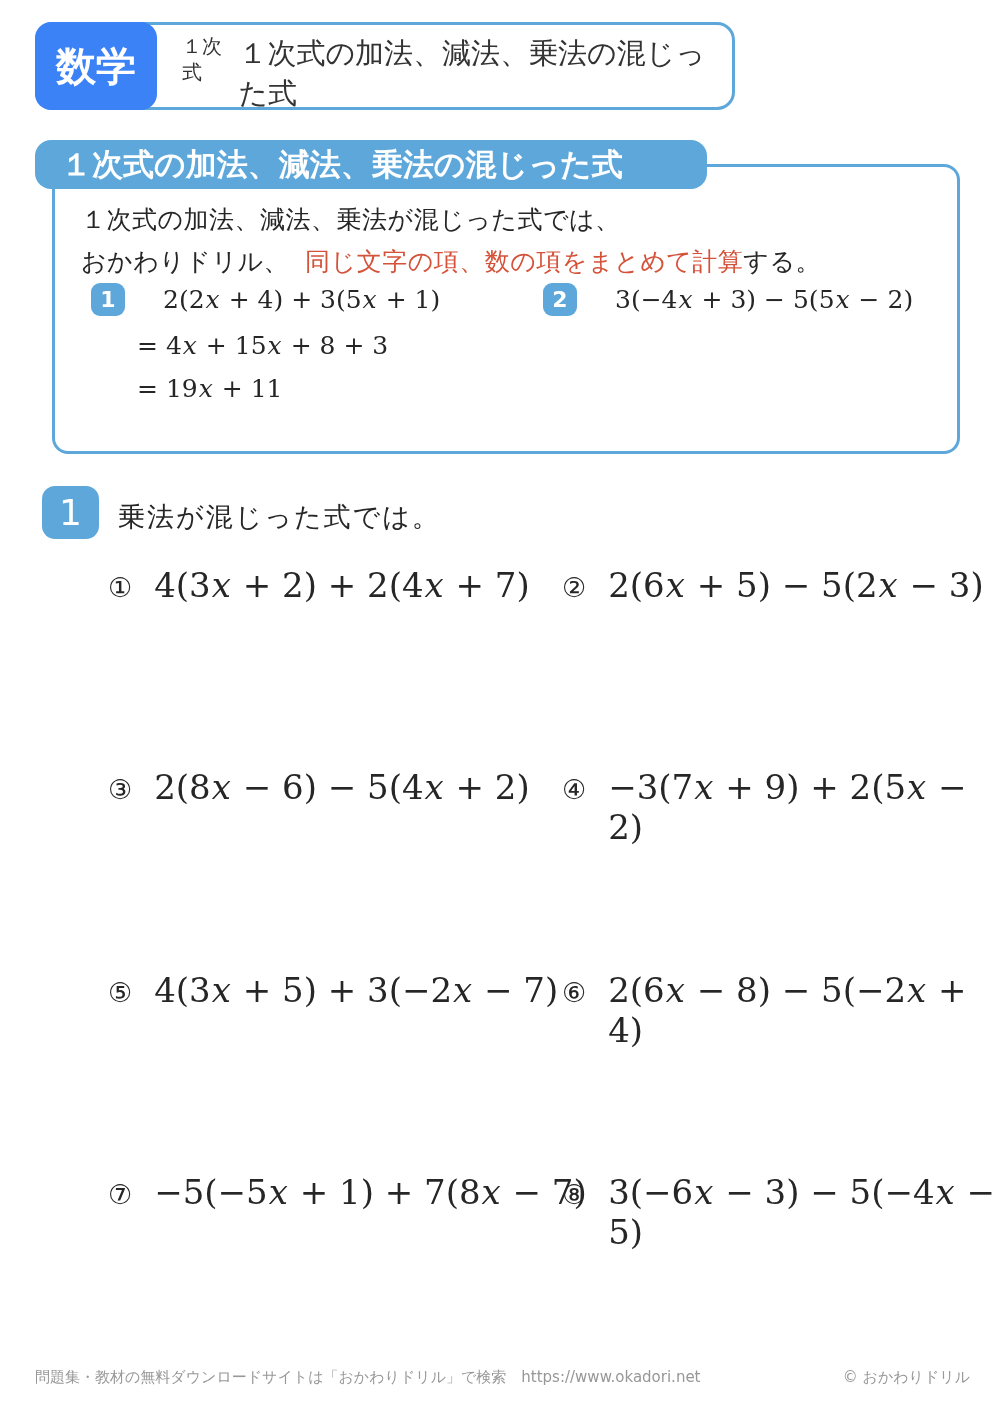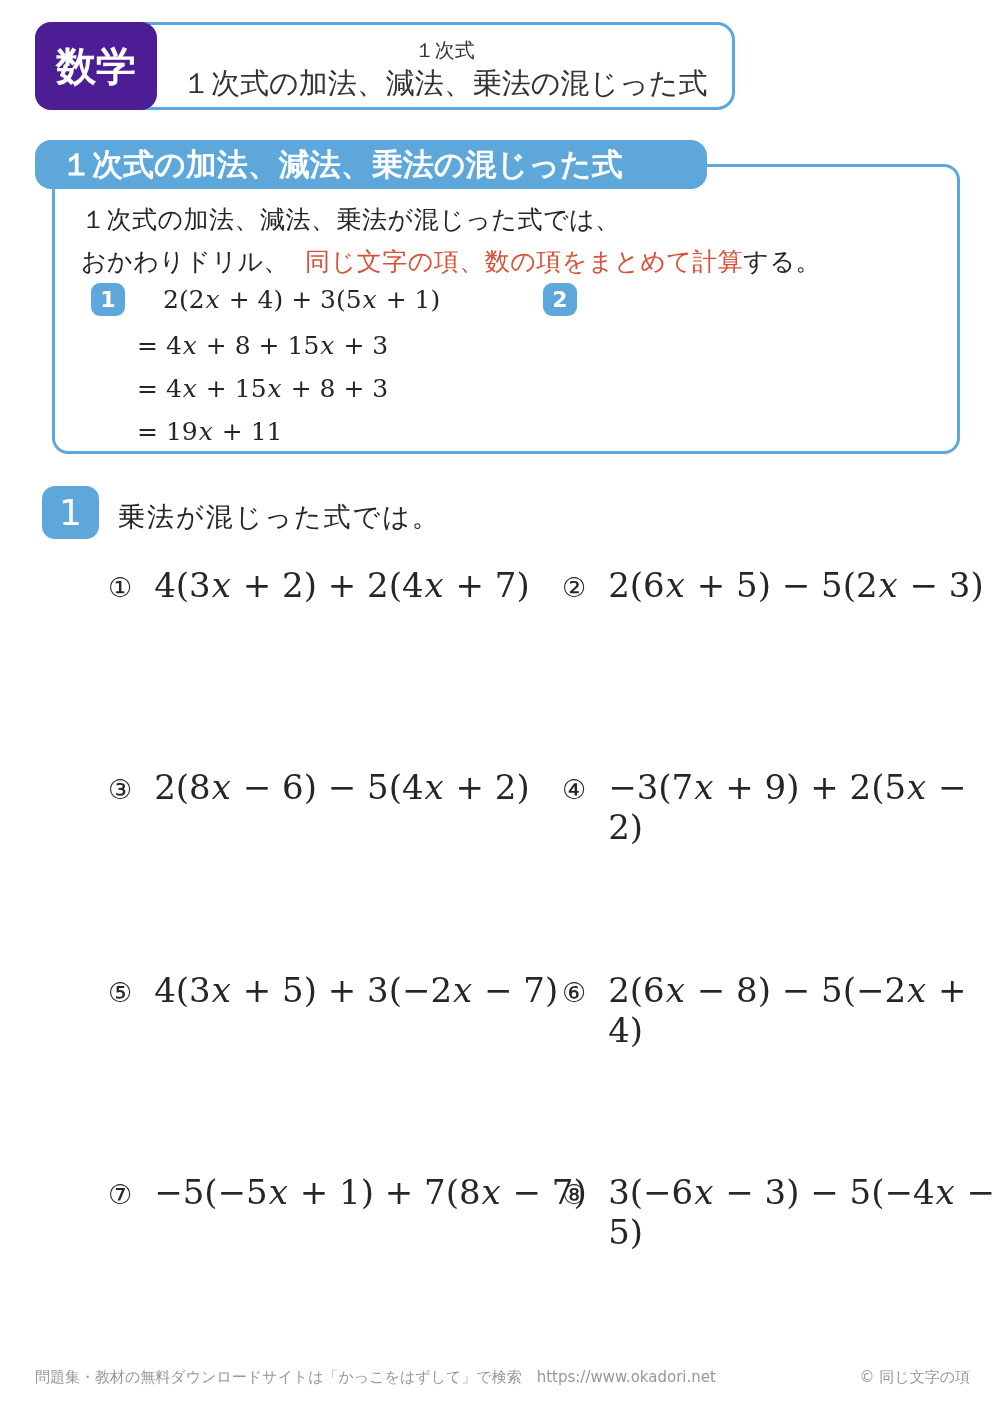--- a/index.html
+++ b/index.html
@@ -10,27 +10,27 @@
     color:#262626; overflow:hidden;
   }
 
   
   .header-box {
     position:absolute; left:35px; top:22px; width:700px; height:88px;
     background:#fff; border:3px solid #5da7da; border-radius:18px;
     display:flex; align-items:stretch;
   }
   .subject-chip {
-    width:122px; margin:-3px; background:#4c1d95; border-radius:16px;
+    width:122px; margin:-3px; background:#3b82f6; border-radius:16px;
     color:#fff; font-size:40px; font-weight:bold;
     display:flex; align-items:center; justify-content:center;
     font-family:"DejaVu Sans","Liberation Sans",sans-serif;
     flex:none;
   }
-  .header-titles { padding:8px 0 0 28px; display:flex; flex-direction:column; justify-content:center;align-items:center; }
+  .header-titles { padding:8px 0 0 28px; display:flex; flex-direction:row; justify-content:center; }
   .header-category { font-size:20px; line-height:26px; color:#333;
     font-family:"DejaVu Sans","Liberation Sans",sans-serif; }
   .header-title { font-size:29px; line-height:40px; color:#333;
     font-family:"DejaVu Sans","Liberation Sans",sans-serif; }
 
   
   .banner {
     position:absolute; left:35px; top:140px; width:672px; height:49px;
     background:#5da7da; border-radius:16px; z-index:2;
     display:flex; align-items:center; padding-left:26px;
@@ -111,29 +111,29 @@
     <div>１次式の加法、減法、乗法が混じった式では、</div>
     <div><span>おかわりドリル、</span><span class="red">同じ文字の項、数の項をまとめて計算</span><span>する。</span></div>
   </div>
 
   <div class="example ex-left">
     <div class="ex-head">
       <span class="ex-badge">1</span>
       <span class="math ex-expr">2(2<i>x</i> + 4) + 3(5<i>x</i> + 1)</span>
     </div>
     <div class="ex-steps">
-      <div class="math">= 4<i>x</i> + 8 + 15<i>x</i> + 3</div>
       <div class="math">= 4<i>x</i> + 15<i>x</i> + 8 + 3</div>
       <div class="math">= 19<i>x</i> + 11</div>
     </div>
   </div>
 
   <div class="example ex-right">
     <div class="ex-head">
       <span class="ex-badge">2</span>
+      <span class="math ex-expr">3(−4<i>x</i> + 3) − 5(5<i>x</i> − 2)</span>
     </div>
   </div>
 </div>
 
 <div class="section-badge">1</div>
 <div class="section-instruction">乗法が混じった式では。</div>
 
 <div class="problem col-l row-1">
   <span class="pnum">①</span>
   <span class="math pexpr">4(3<i>x</i> + 2) + 2(4<i>x</i> + 7)</span>
@@ -161,15 +161,15 @@
 <div class="problem col-l row-4">
   <span class="pnum">⑦</span>
   <span class="math pexpr">−5(−5<i>x</i> + 1) + 7(8<i>x</i> − 7)</span>
 </div>
 <div class="problem col-r row-4">
   <span class="pnum">⑧</span>
   <span class="math pexpr">3(−6<i>x</i> − 3) − 5(−4<i>x</i> − 5)</span>
 </div>
 
 <div class="footer">
-  <span>問題集・教材の無料ダウンロードサイトは「かっこをはずして」で検索　https://www.okadori.net</span>
-  <span>© 同じ文字の項</span>
+  <span>問題集・教材の無料ダウンロードサイトは「おかわりドリル」で検索　https://www.okadori.net</span>
+  <span>© おかわりドリル</span>
 </div>
 
 </body></html>

